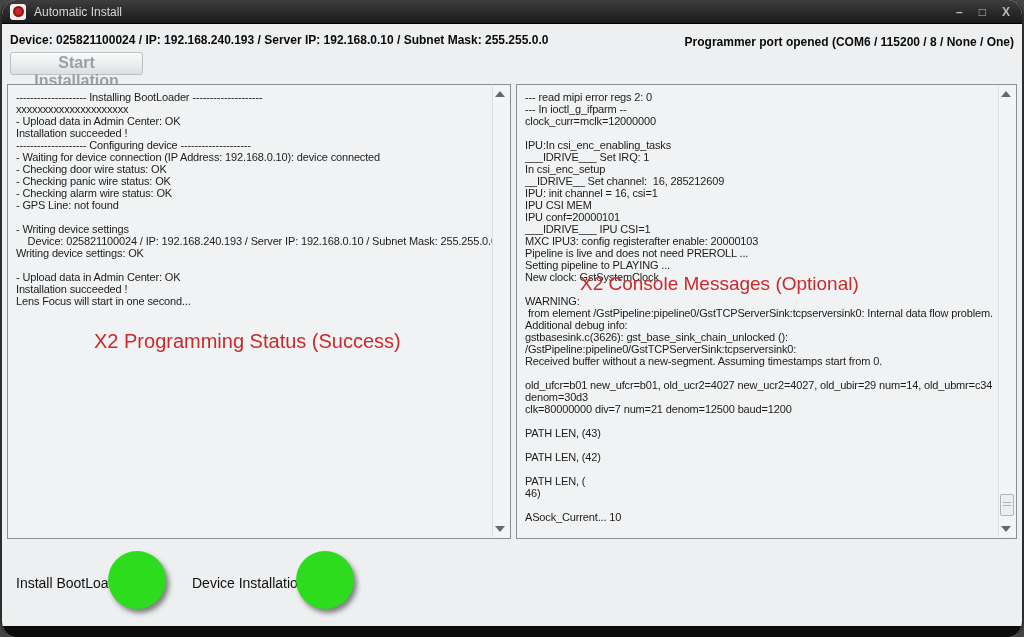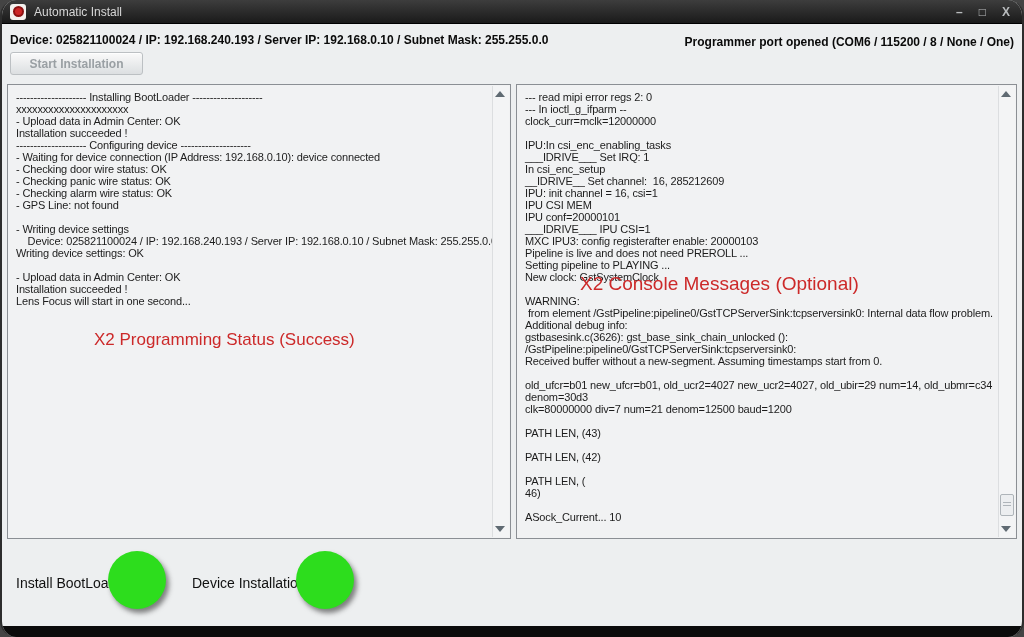--- a/index.html
+++ b/index.html
@@ -16,21 +16,21 @@
             border:2px solid #8d1212;background:#cc2626;box-sizing:border-box;}
   .win-title{color:#d6d6d6;font-size:12px;flex:1 1 auto;}
   .win-controls{display:flex;gap:16px;margin-right:4px;}
   .win-controls span{color:#b9bcbe;font-size:12px;font-weight:bold;cursor:default;line-height:24px;}
   
   .hdr-left{position:absolute;left:8px;top:33px;font-size:12px;font-weight:bold;color:#0a0a0a;}
   .hdr-right{position:absolute;right:8px;top:33px;font-size:12px;font-weight:bold;color:#0a0a0a;
              text-align:center;line-height:18px;}
   .start-btn{position:absolute;left:8px;top:52px;width:133px;height:23px;
              background:linear-gradient(#fafafa,#dcdfe1);border:1px solid #bcc0c3;border-radius:3px;
-             color:#9aa0a4;font-size:12px;font-weight:bold;font-family:"Liberation Sans",sans-serif;
+             color:#9aa0a4;font-size:16px;font-weight:bold;font-family:"Liberation Sans",sans-serif;
              box-shadow:0 1px 0 rgba(255,255,255,.8) inset;}
   
   .panel{position:absolute;top:84px;height:455px;background:#f1f2f3;border:1px solid #8b8f94;
          box-sizing:border-box;overflow:hidden;}
   .panel.left{left:5px;width:504px;}
   .panel.right{left:514px;width:501px;}
   .panel pre{margin:4px;padding:2px 20px 2px 4px;font-family:"Liberation Sans",sans-serif;
              font-size:11px;line-height:12px;letter-spacing:-0.15px;color:#1c1c1c;
              white-space:pre;overflow:hidden;}
   .vscroll{position:absolute;top:1px;bottom:1px;right:1px;width:16px;background:#f3f4f5;
@@ -38,21 +38,21 @@
   .arr{position:absolute;left:2px;width:0;height:0;border-left:5px solid transparent;
        border-right:5px solid transparent;}
   .arr.up{top:5px;border-bottom:6px solid #5f6a72;}
   .arr.down{bottom:5px;border-top:6px solid #5f6a72;}
   .thumb{position:absolute;left:1px;width:12px;bottom:21px;height:20px;background:#eceef0;
          border:1px solid #aeb4b9;border-radius:2px;}
   .thumb::after{content:"";position:absolute;left:2px;right:2px;top:7px;height:6px;
          background:repeating-linear-gradient(#aeb4b9 0 1px,transparent 1px 3px);}
   
   .annotation{position:absolute;color:#cc2929;font-weight:normal;white-space:nowrap;}
-  .a-left{left:92px;top:330px;font-size:17px;}
+  .a-left{left:92px;top:330px;font-size:20px;}
   .a-right{left:578px;top:273px;font-size:19px;}
   
   .f-label{position:absolute;font-size:14px;color:#111;top:575px;}
   .lbl-1{left:14px;}
   .lbl-2{left:190px;}
   .indicator{position:absolute;top:551px;width:58px;height:58px;border-radius:50%;
              box-shadow:3px 4px 5px rgba(35,35,35,.55);}
   .ind-1{left:106px;}
   .ind-2{left:294px;}
   .bottom-bar{position:absolute;left:0;right:0;bottom:0;height:11px;background:#0b0b0b;}

